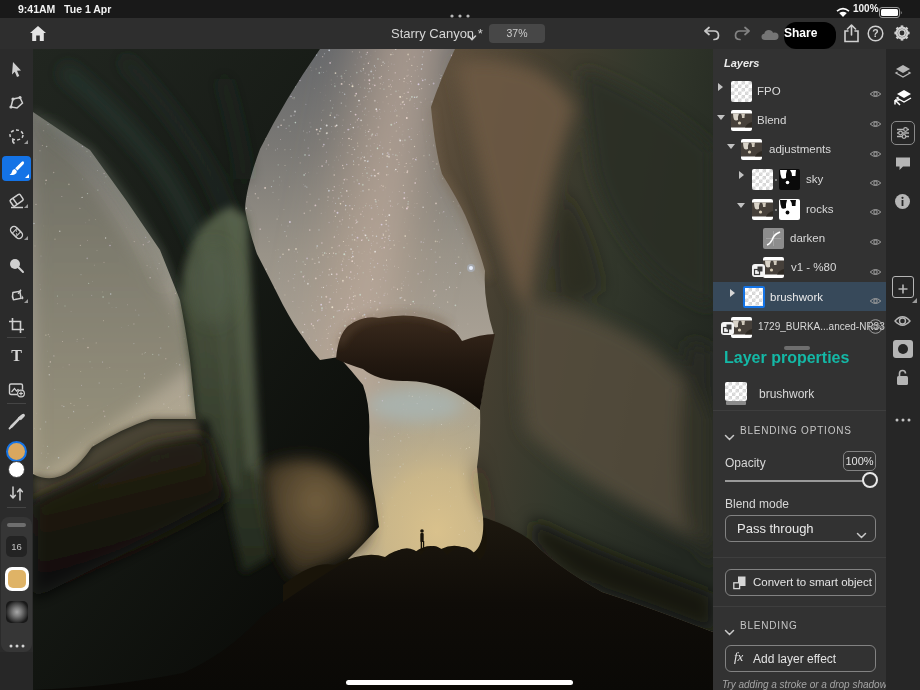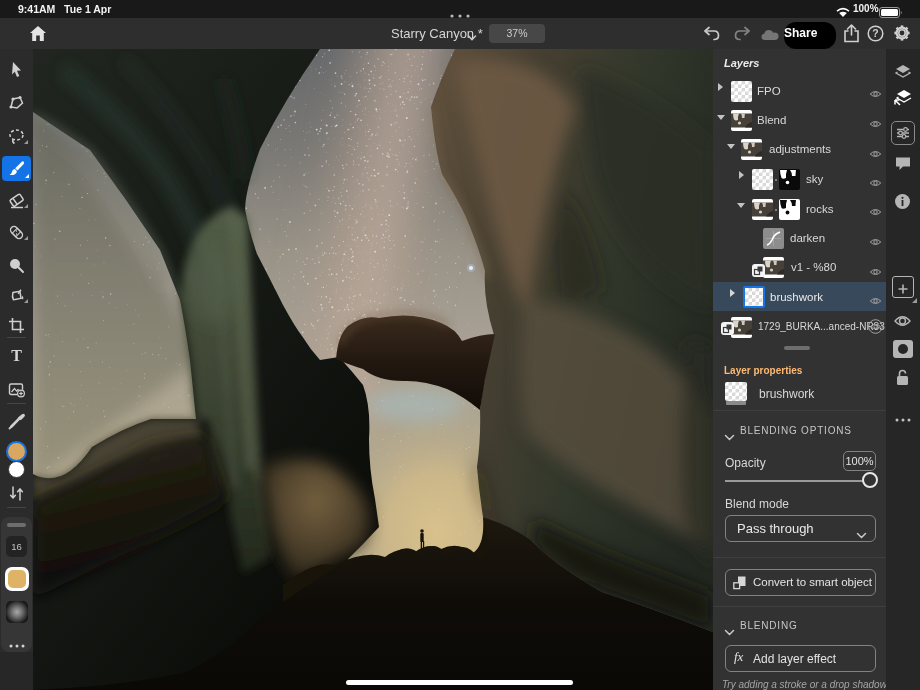--- a/index.html
+++ b/index.html
@@ -2298,21 +2298,21 @@
           <rect x="5.5" y="2.5" width="5" height="5" fill="#3a3a3a"></rect>
           <rect x="2.5" y="5.5" width="5" height="5" fill="none" stroke="#3a3a3a" stroke-width="1.2"></rect>
         </svg></div>
       <div class="lname" style="left:45px;top:272px;font-size:10px;white-space:nowrap;">1729_BURKA...anced-NR33</div>
       <div class="a" style="left:155px;top:270px;"><svg width="15" height="15" viewBox="0 0 15 15" style="">
           <circle cx="7.5" cy="7.5" r="6.8" fill="none" stroke="#a2a2a2" stroke-width="1"></circle>
           <path d="M2.5,7.5 Q7.5,3 12.5,7.5 Q7.5,12 2.5,7.5 Z" fill="none" stroke="#a2a2a2" stroke-width="1"></path>
           <circle cx="7.5" cy="7.5" r="1.6" fill="none" stroke="#a2a2a2" stroke-width="1"></circle>
         </svg></div>
       <div class="a" style="left:71px;top:297px;width:26px;height:4px;background:#6e6e6e;border-radius:2px;"></div>
-      <div class="a" style="left:11px;top:316px;font-size:10px;font-weight:bold;color:#fdba74;">Layer properties</div>
+      <div class="a" style="left:11px;top:300px;font-size:16px;font-weight:bold;color:#14b8a6;">Layer properties</div>
       <div class="a checker" style="left:12px;top:333px;width:22px;height:19px;border-radius:2px;"></div>
       <div class="a" style="left:13px;top:352px;width:20px;height:4px;background:#8a8a8a;border-radius:1px;"></div>
       <div class="lname" style="left:46px;top:338px;font-size:12px;">brushwork</div>
       <div class="a" style="left:0;top:361px;width:173px;height:1px;background:#3e3e3e;"></div>
       <div class="a" style="left:11px;top:378px;"><svg width="11" height="7" viewBox="0 0 11 7" style="">
           <path d="M1.5,1.5 L5.5,5.5 L9.5,1.5" fill="none" stroke="#c9c9c9" stroke-width="1.5" stroke-linecap="round"></path>
         </svg></div>
       <div class="a" style="left:27px;top:376px;font-size:10px;letter-spacing:0.8px;color:#c6c6c6;">BLENDING OPTIONS</div>
       <div class="a" style="left:12px;top:407px;font-size:12px;color:#d6d6d6;">Opacity</div>
       <div class="a" style="left:130px;top:402px;width:33px;height:20px;border:1px solid #828282;border-radius:5px;color:#e3e3e3;font-size:11px;text-align:center;line-height:19px;">100%</div>

